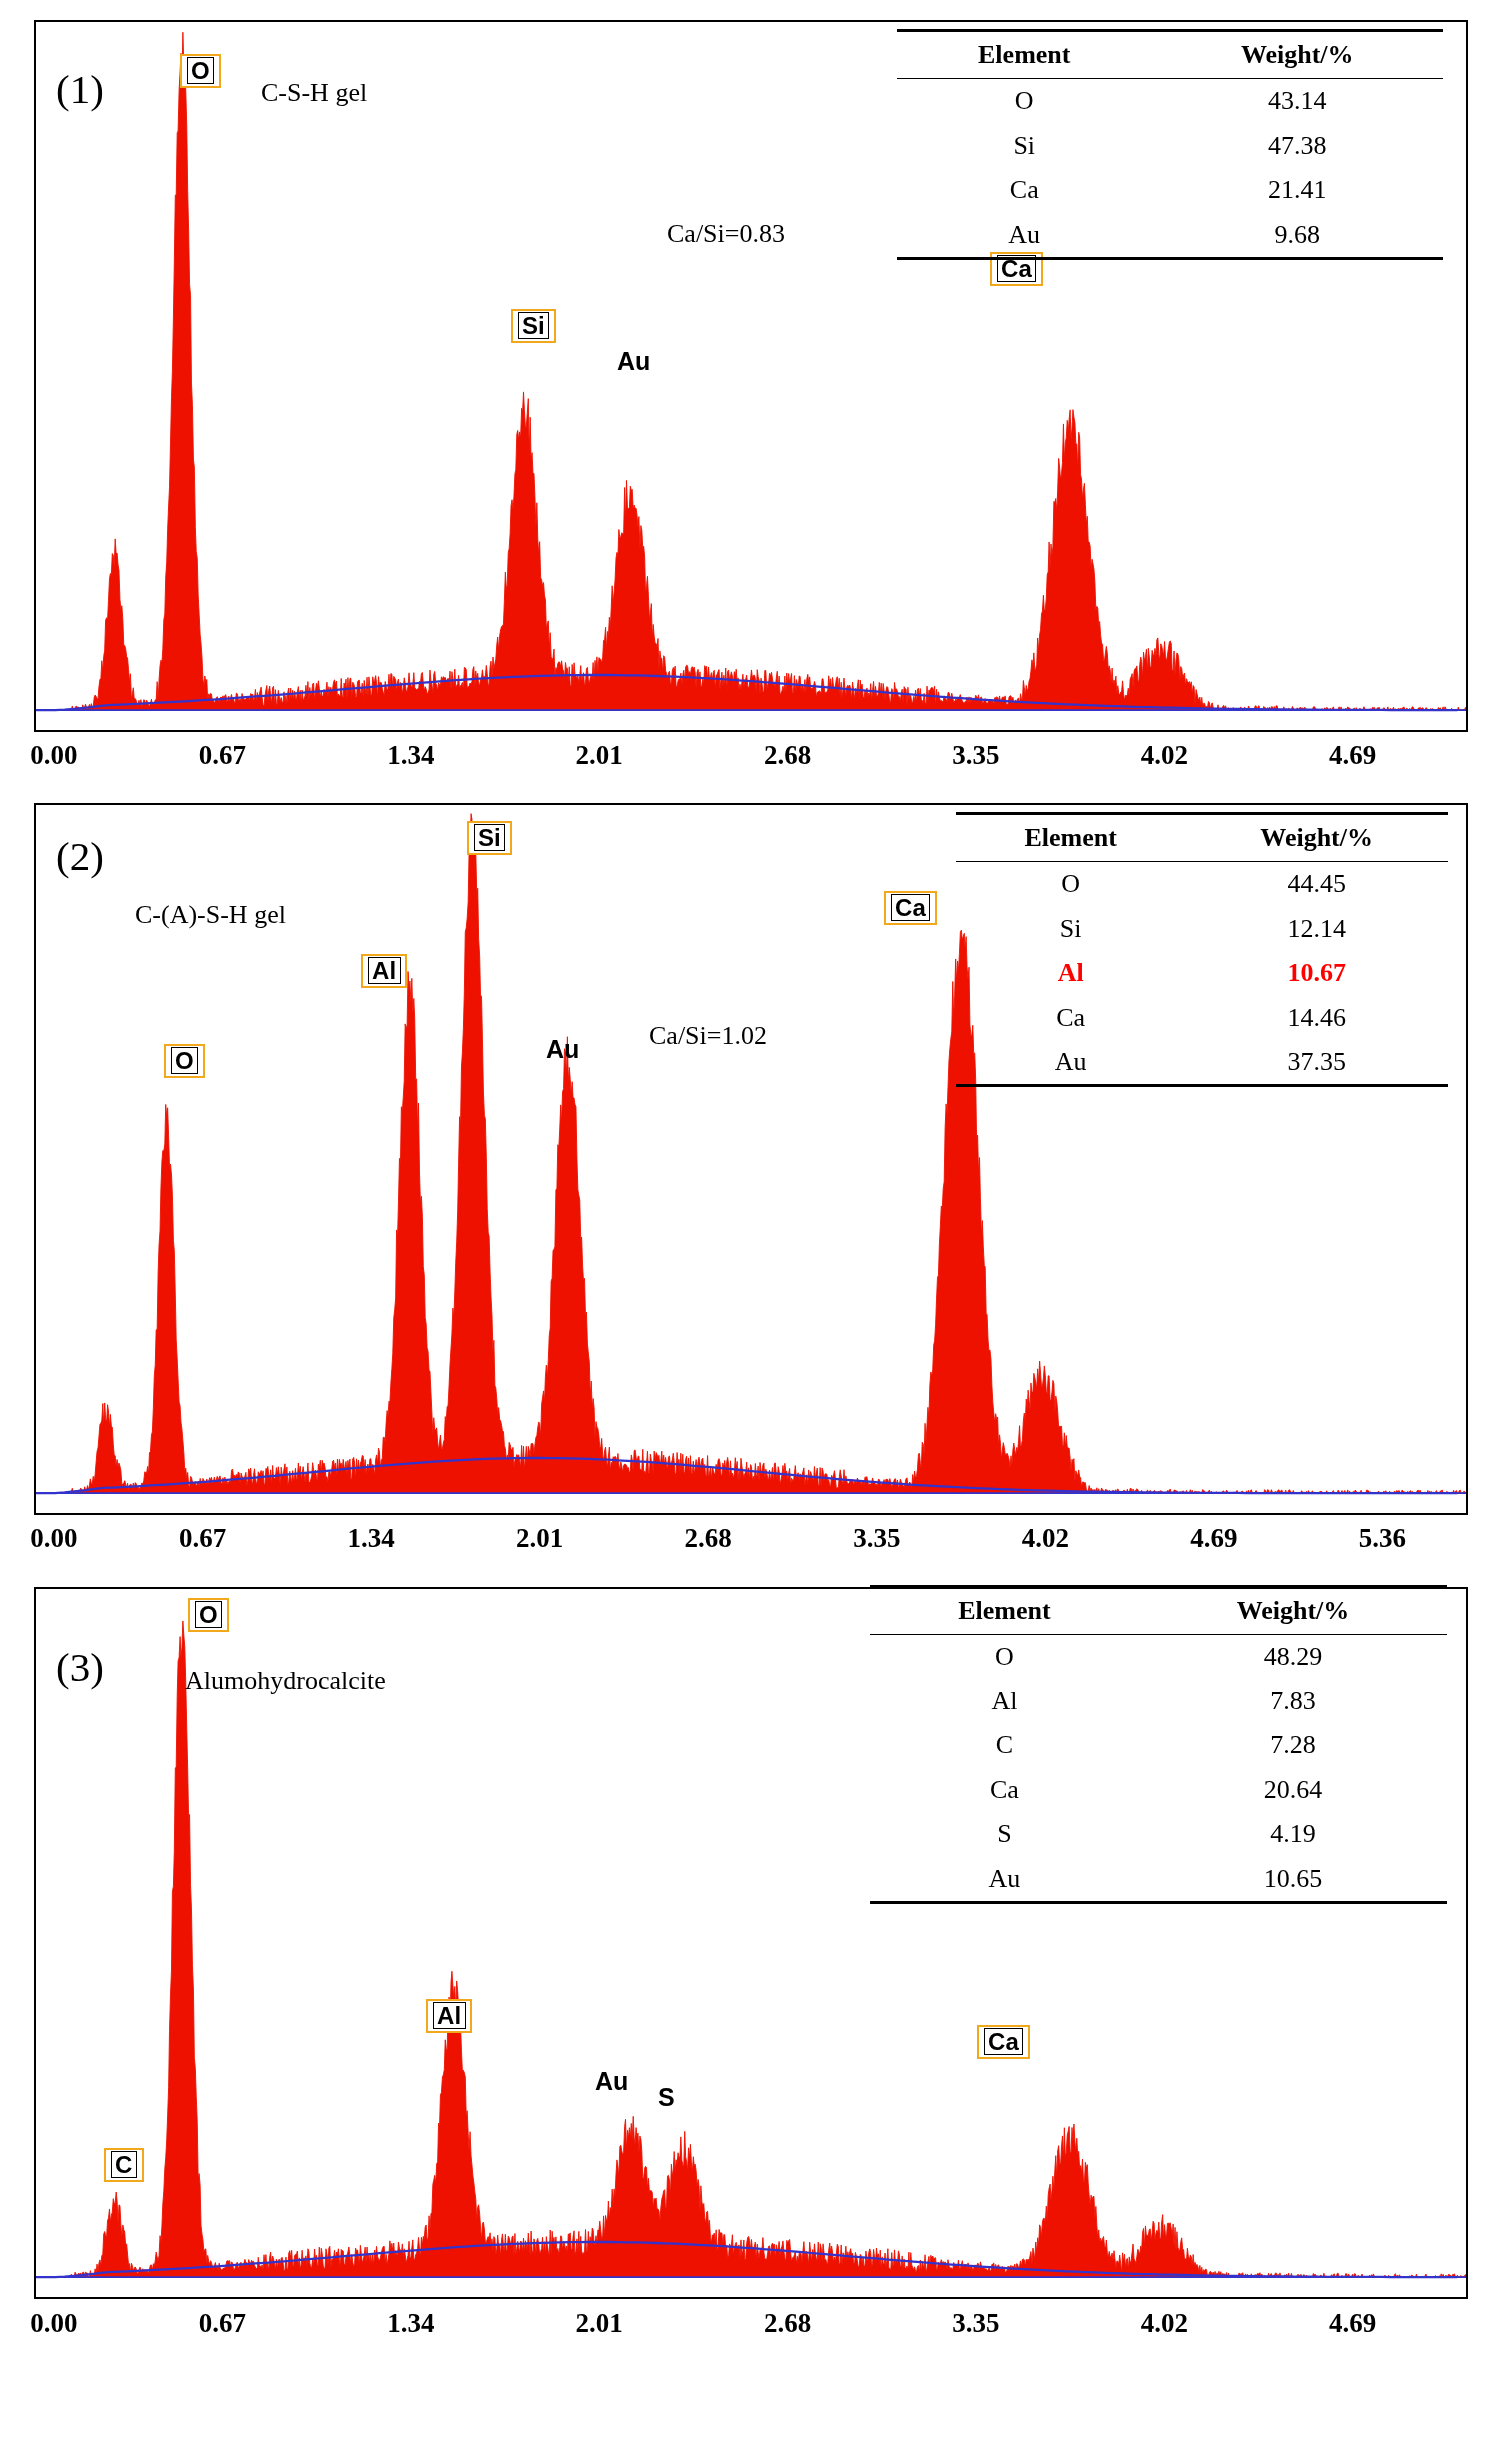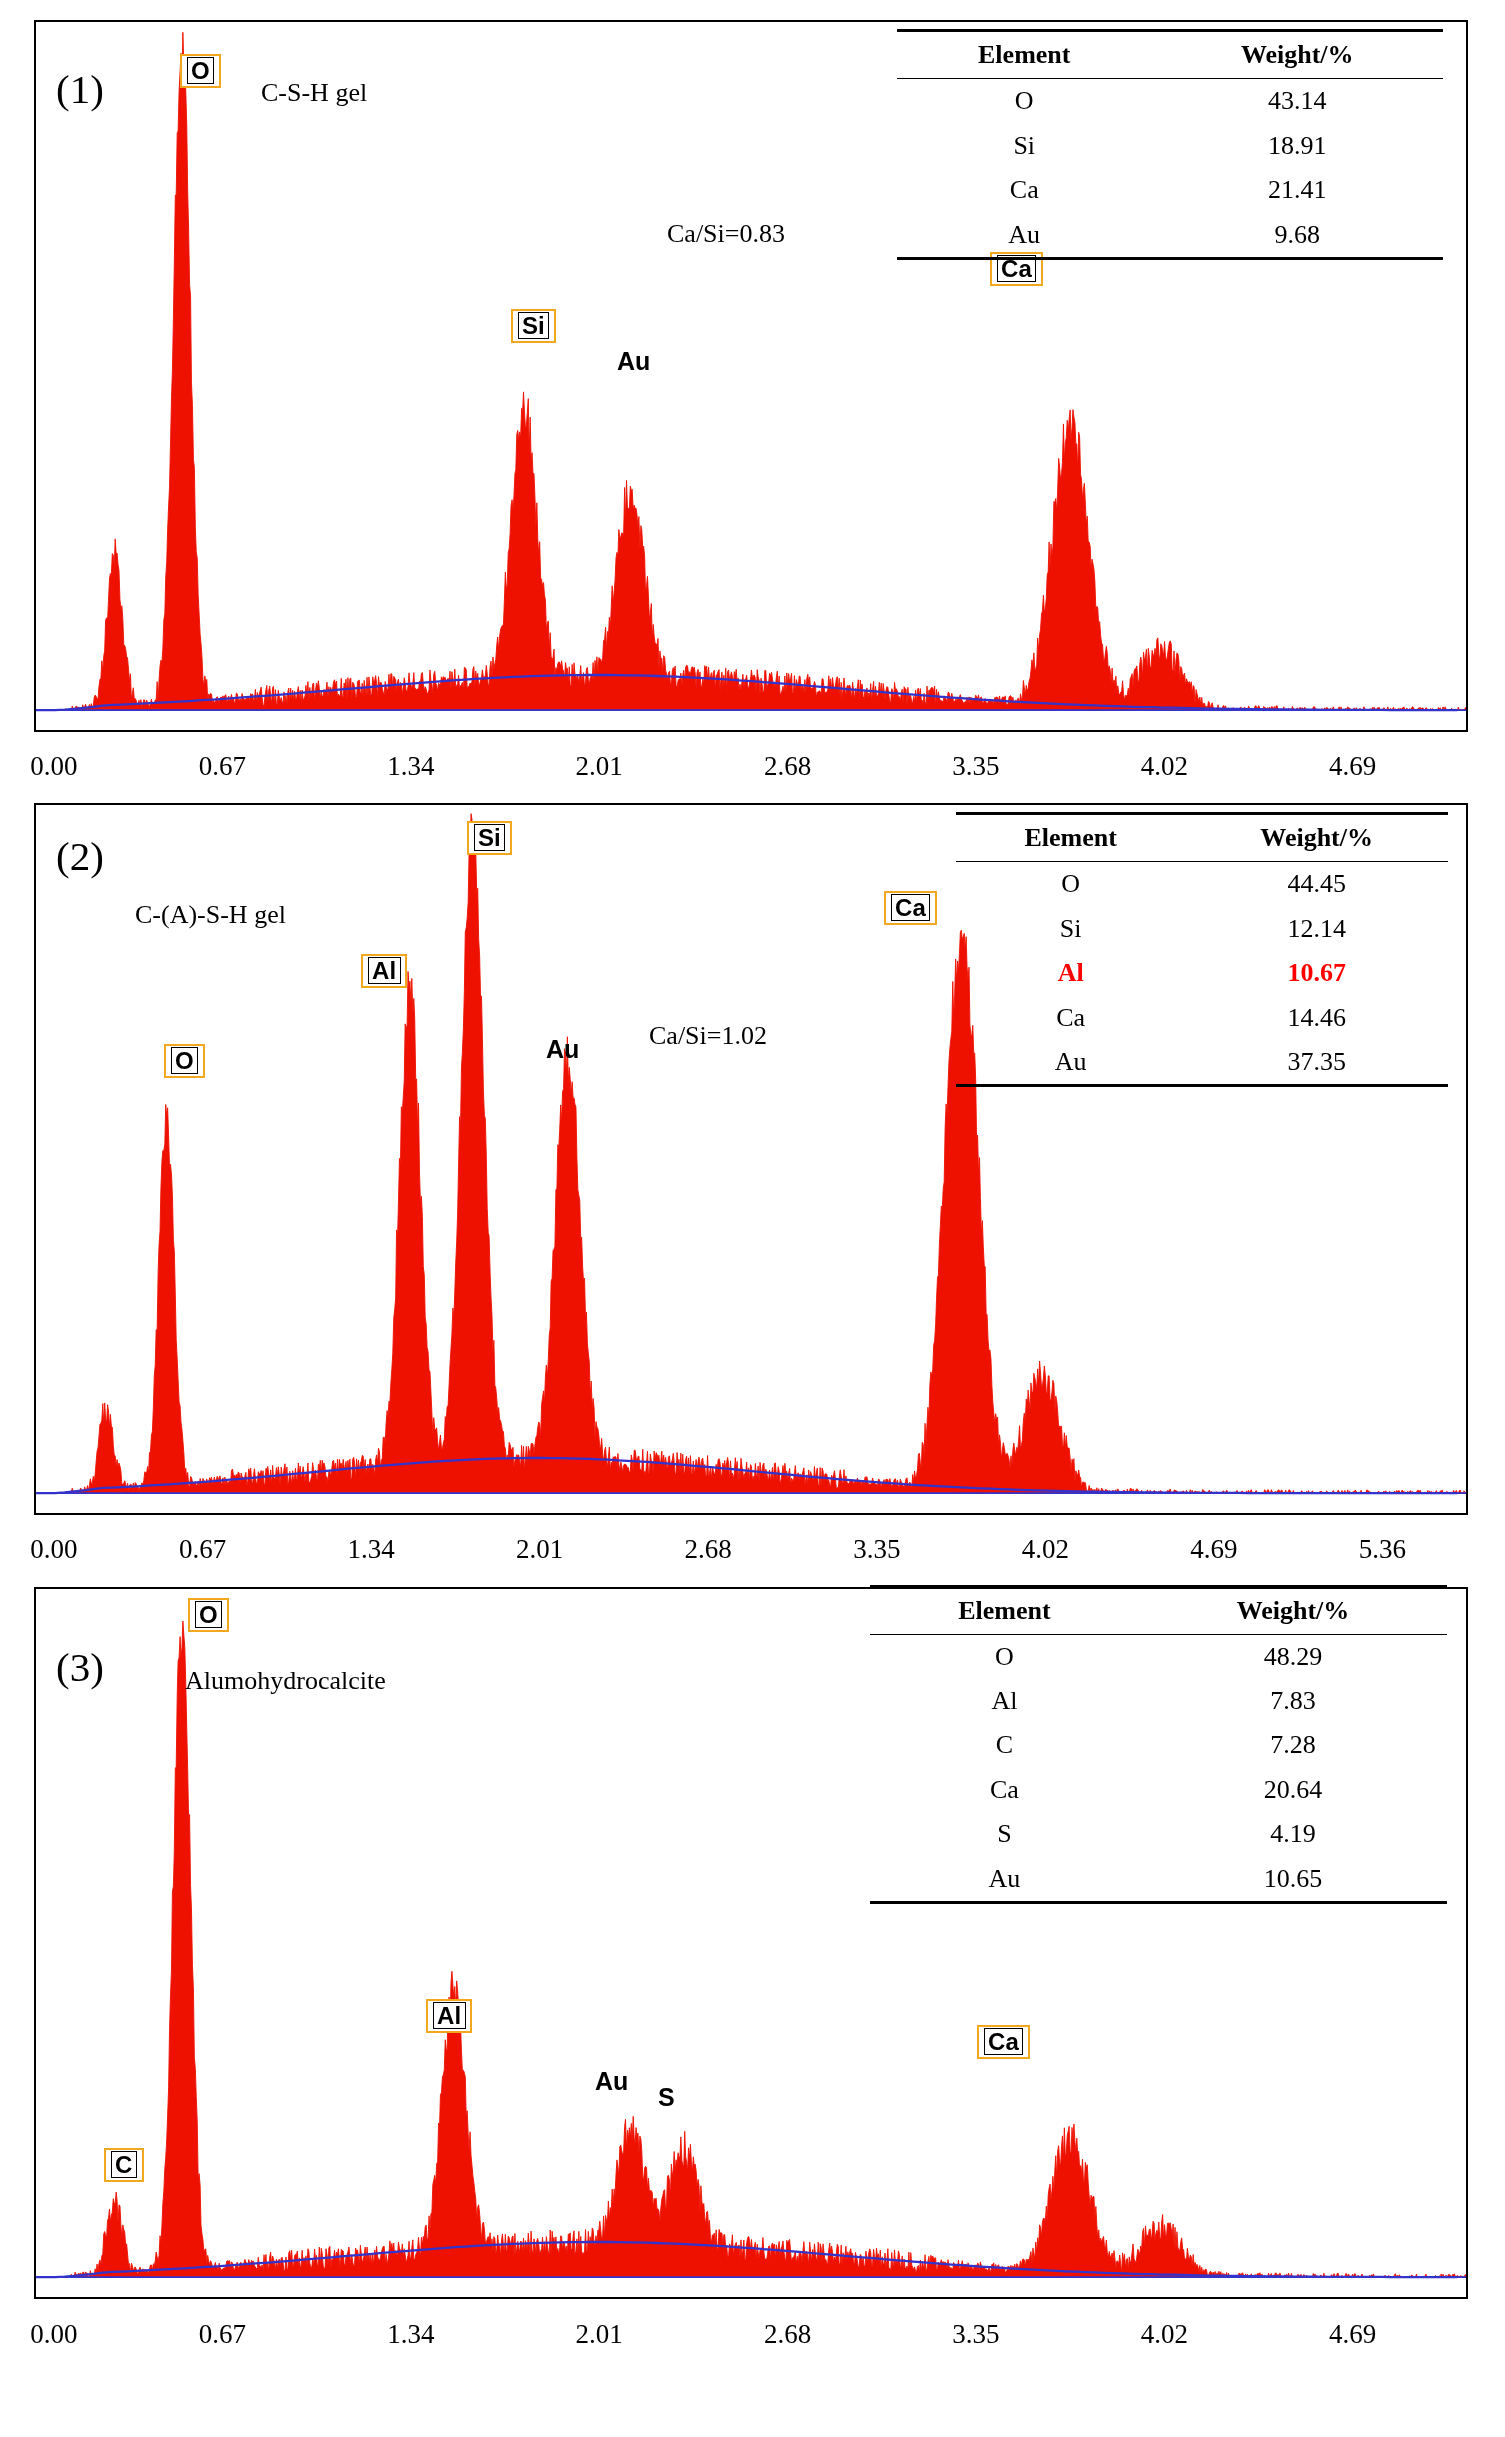--- a/index.html
+++ b/index.html
@@ -11,21 +11,21 @@
   #panel2{top:803px;height:712px;}
   #panel3{top:1587px;height:712px;}
 
   .plotarea{position:absolute;left:0;top:0;right:0;bottom:0;overflow:hidden;}
   .spectrum{position:absolute;left:0;bottom:0;width:100%;height:100%;}
 
   .axis{position:absolute;left:34px;width:1434px;height:54px;}
   #axis1{top:732px;}
   #axis2{top:1515px;}
   #axis3{top:2300px;}
-  .axis .tick{position:absolute;top:19px;font-size:27px;font-weight:normal;font-family:"Liberation Serif",serif;transform:translateX(-50%);white-space:nowrap;}
+  .axis .tick{position:absolute;top:8px;font-size:27px;font-weight:bold;font-family:"Liberation Serif",serif;transform:translateX(-50%);white-space:nowrap;}
 
   .panel-index{position:absolute;font-size:41px;font-family:"Liberation Serif",serif;}
   .phase-label{position:absolute;font-size:26px;font-family:"Liberation Serif",serif;}
   .ratio-label{position:absolute;font-size:26px;font-family:"Liberation Serif",serif;}
 
   .peak-box{position:absolute;border:2.7px solid #F2A81D;background:#fff;padding:0.9px 4.5px 1.8px 4.5px;font-size:24px;font-weight:bold;font-family:"Liberation Sans",sans-serif;line-height:1.05;}
   .peak-box span{display:inline-block;border:1.8px solid #000;padding:0px 3.6px;}
   .plain-peak{position:absolute;font-size:25px;font-weight:bold;font-family:"Liberation Sans",sans-serif;}
 
   table.eds{position:absolute;border-collapse:collapse;font-family:"Liberation Serif",serif;}
@@ -62,21 +62,21 @@
           <tr class="head">
         <th>Element</th>
         <th>Weight/%</th>
       </tr>
       <tr>
         <td>O</td>
         <td>43.14</td>
       </tr>
       <tr>
         <td>Si</td>
-        <td>18.91</td>
+        <td>47.38</td>
       </tr>
       <tr>
         <td>Ca</td>
         <td>21.41</td>
       </tr>
       <tr class="last">
         <td>Au</td>
         <td>9.68</td>
       </tr>
     </tbody>

